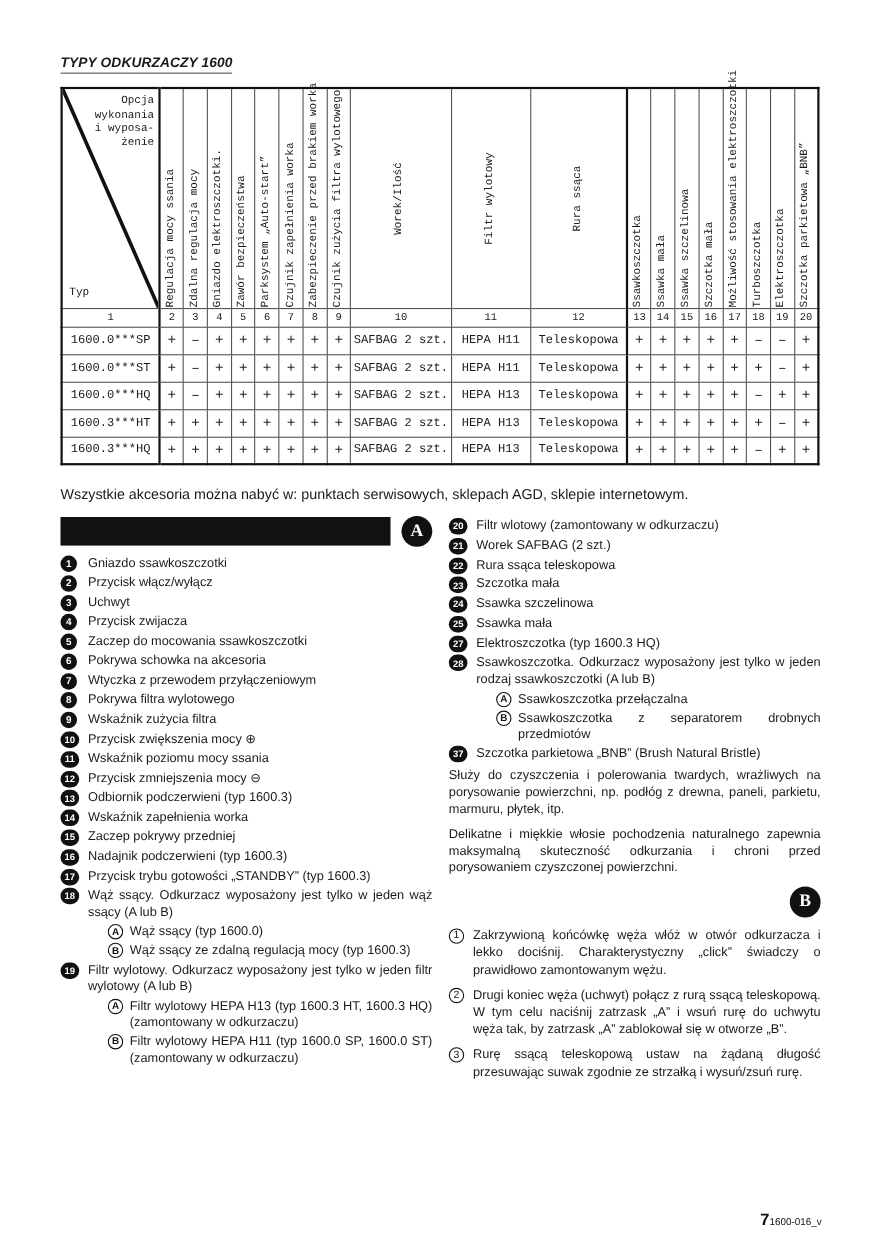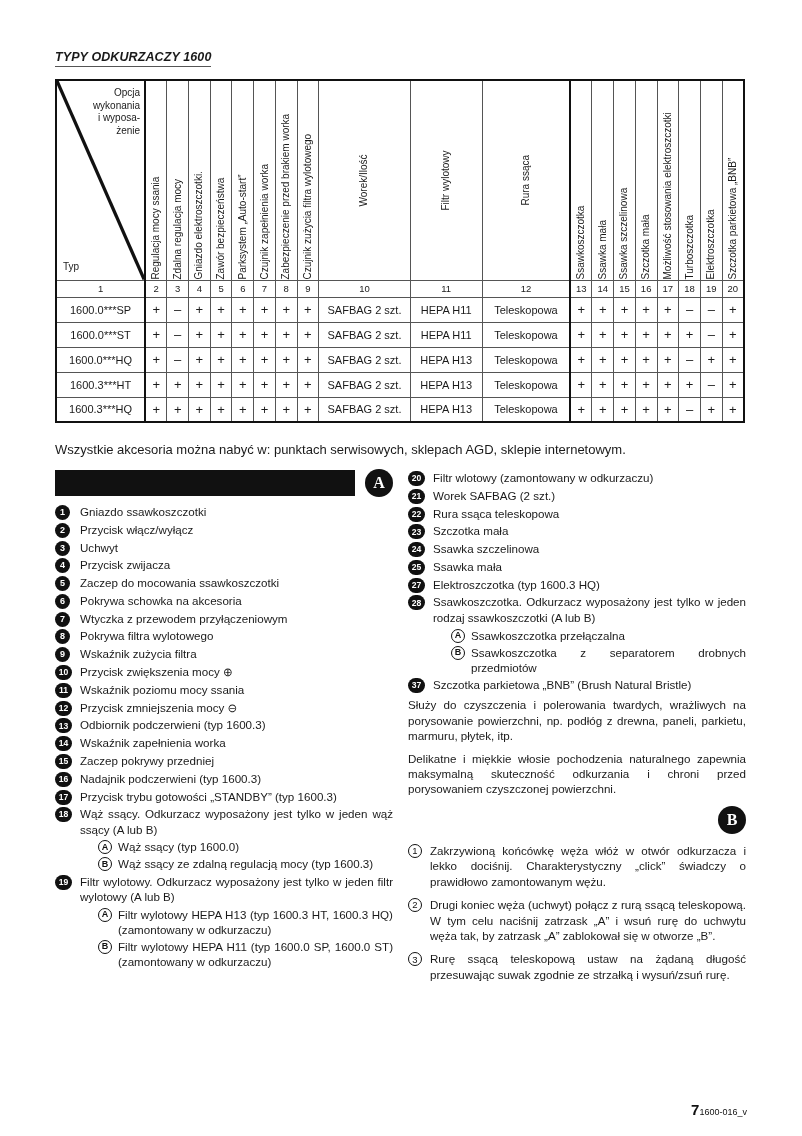--- a/index.html
+++ b/index.html
@@ -22,21 +22,21 @@
     font-size: 12.5px;
     font-weight: bold;
     letter-spacing: .1px;
     border-bottom: 1.4px solid #555;
     padding-bottom: 2px;
     display: inline-block;
     font-style: italic;
   }
 
   
-  .tbl-wrap { position: absolute; left: 55px; top: 79px; width: 600px; }
+  .tbl-wrap { position: absolute; left: 55px; top: 79px; width: 600px; font-family: Liberation Mono, monospace; }
   table.spec {
     border-collapse: collapse;
     width: 690px;
     table-layout: fixed;
     font-size: 10px;
   }
   table.spec td, table.spec th {
     border: 1px solid #555;
     padding: 0;
     text-align: center;

